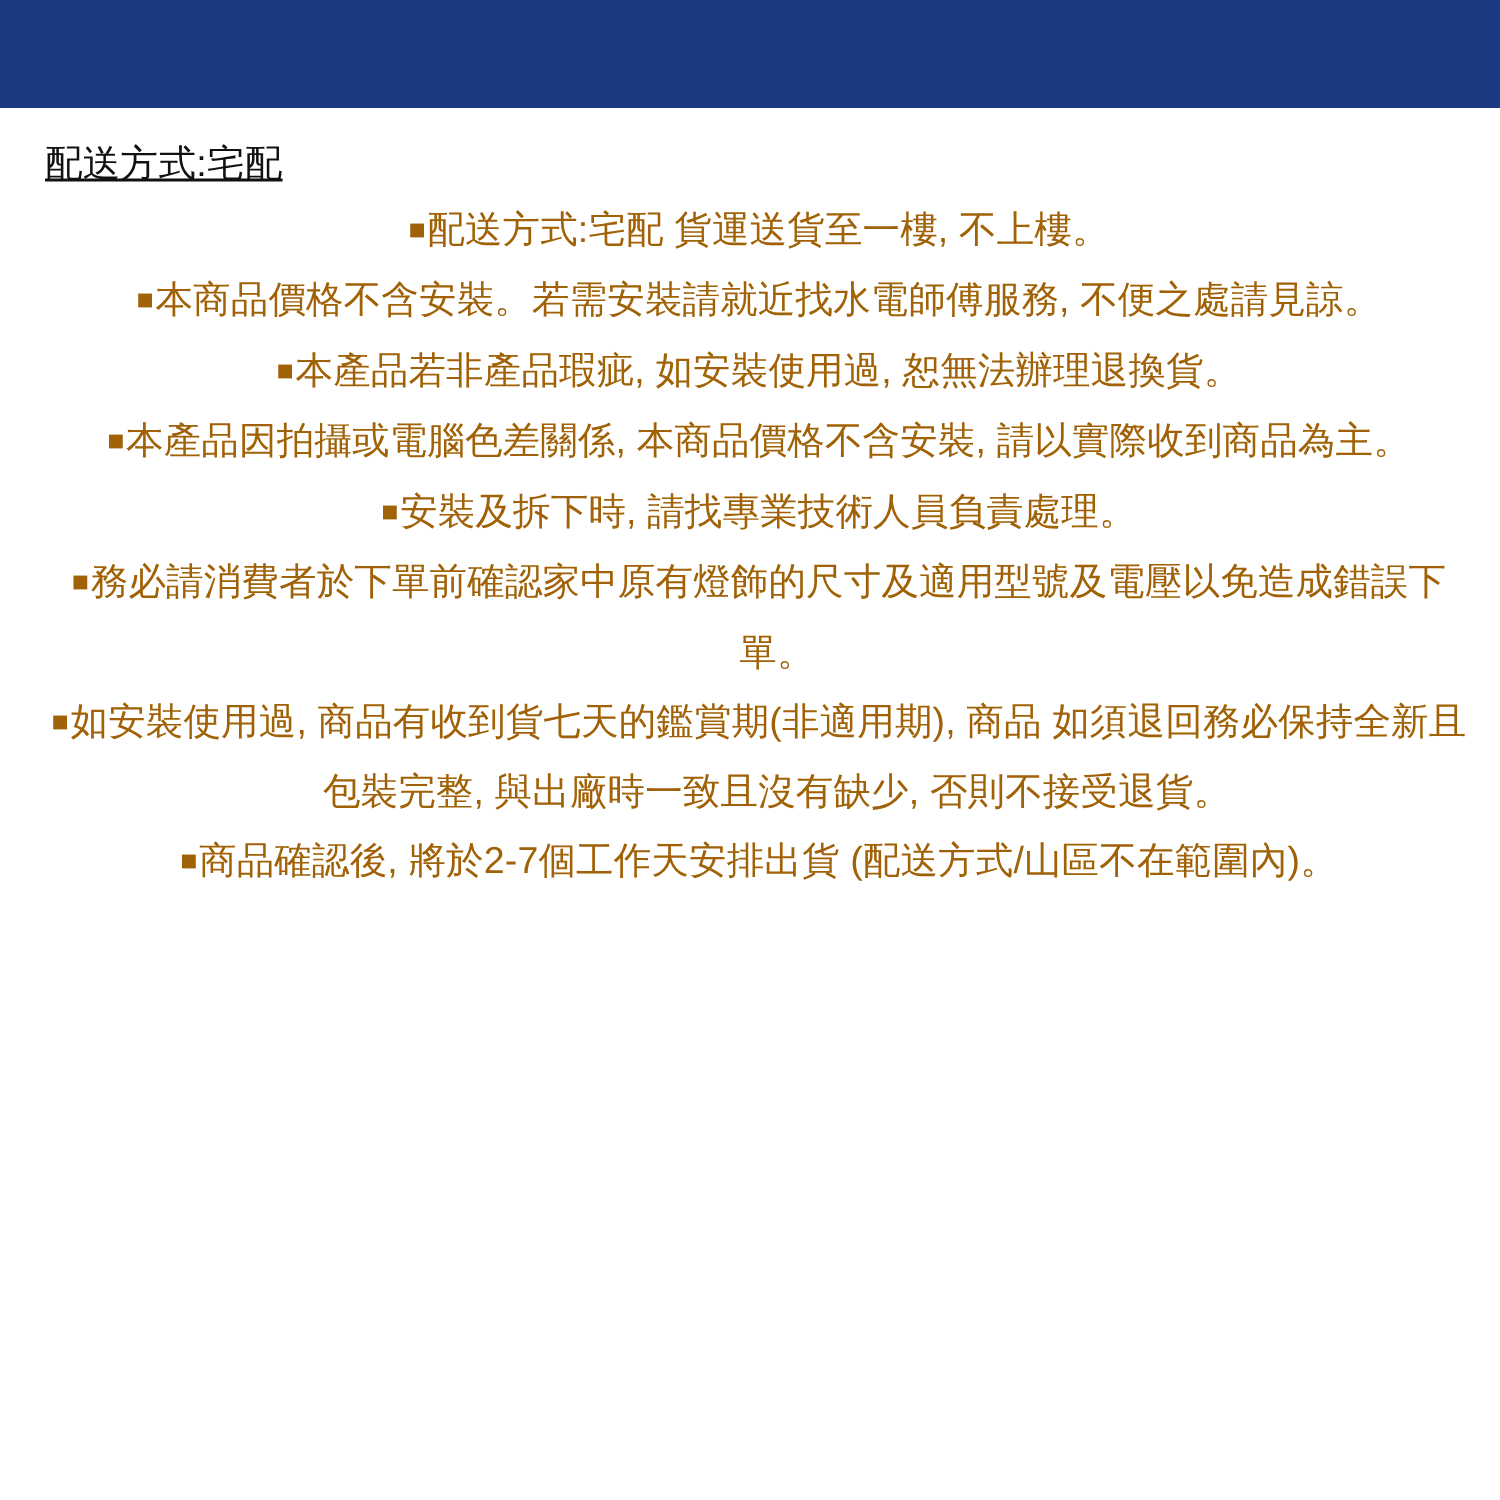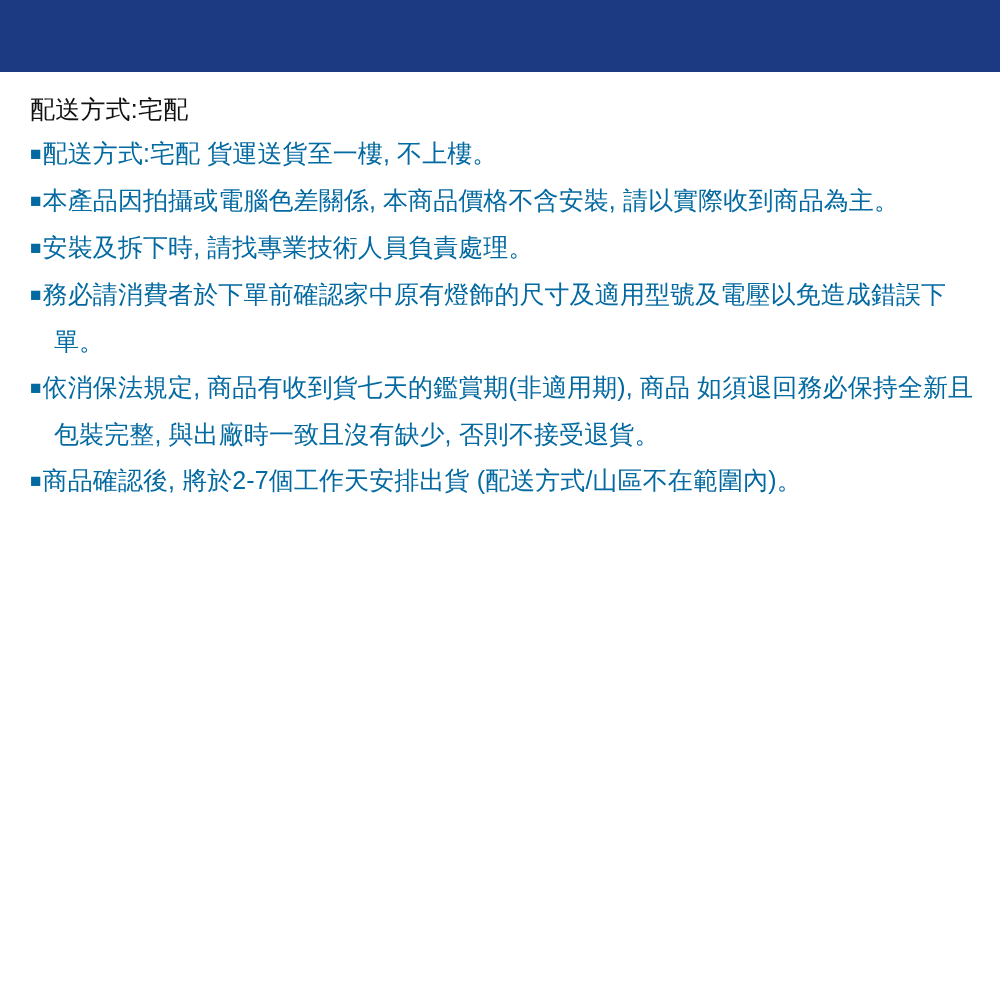--- a/index.html
+++ b/index.html
@@ -32,34 +32,36 @@
     top: 88px;
     left: 30px;
     width: 952px;
   }
   .heading {
     font-size: 25px;
     line-height: 42px;
     color: #111111;
     letter-spacing: 0.2px;
     white-space: nowrap;
+    text-decoration: underline;
   }
   .list {
     margin: 0;
     padding: 0;
     list-style: none;
   }
   .item {
     display: block;
     font-size: 25px;
     line-height: 46px;
-    color: #0369a1;
+    color: #a16207;
     letter-spacing: 0.1px;
     text-indent: -1px;
     padding-left: 0;
+    text-align: center;
   }
   .item .bullet {
     font-size: 19px;
     vertical-align: 2px;
     margin-right: 1px;
   }
   .item .text {
     display: inline;
   }
   .item.wrap .text {
@@ -80,37 +82,43 @@
   <div class="content">
 
     <div class="heading">配送方式:宅配</div>
 
     <div class="list">
 
       <div class="item wrap">
         <span class="bullet">■</span><span class="text">配送方式:宅配 貨運送貨至一樓, 不上樓。</span>
       </div>
 
+      <div class="item wrap">
+        <span class="bullet">■</span><span class="text">本商品價格不含安裝。若需安裝請就近找水電師傅服務, 不便之處請見諒。</span>
+      </div>
 
+      <div class="item wrap">
+        <span class="bullet">■</span><span class="text">本產品若非產品瑕疵, 如安裝使用過, 恕無法辦理退換貨。</span>
+      </div>
 
       <div class="item wrap">
         <span class="bullet">■</span><span class="text">本產品因拍攝或電腦色差關係, 本商品價格不含安裝, 請以實際收到商品為主。</span>
       </div>
 
       <div class="item wrap">
         <span class="bullet">■</span><span class="text">安裝及拆下時, 請找專業技術人員負責處理。</span>
       </div>
 
       <div class="item wrap">
         <span class="bullet">■</span><span class="text">務必請消費者於下單前確認家中原有燈飾的尺寸及適用型號及電壓以免造成錯誤下單。</span>
       </div>
 
 
       <div class="item wrap">
-        <span class="bullet">■</span><span class="text">依消保法規定, 商品有收到貨七天的鑑賞期(非適用期), 商品 如須退回務必保持全新且包裝完整, 與出廠時一致且沒有缺少, 否則不接受退貨。</span>
+        <span class="bullet">■</span><span class="text">如安裝使用過, 商品有收到貨七天的鑑賞期(非適用期), 商品 如須退回務必保持全新且包裝完整, 與出廠時一致且沒有缺少, 否則不接受退貨。</span>
       </div>
 
       <div class="item wrap">
         <span class="bullet">■</span><span class="text">商品確認後, 將於2-7個工作天安排出貨 (配送方式/山區不在範圍內)。</span>
       </div>
 
     </div>
   </div>
 </div>
 

